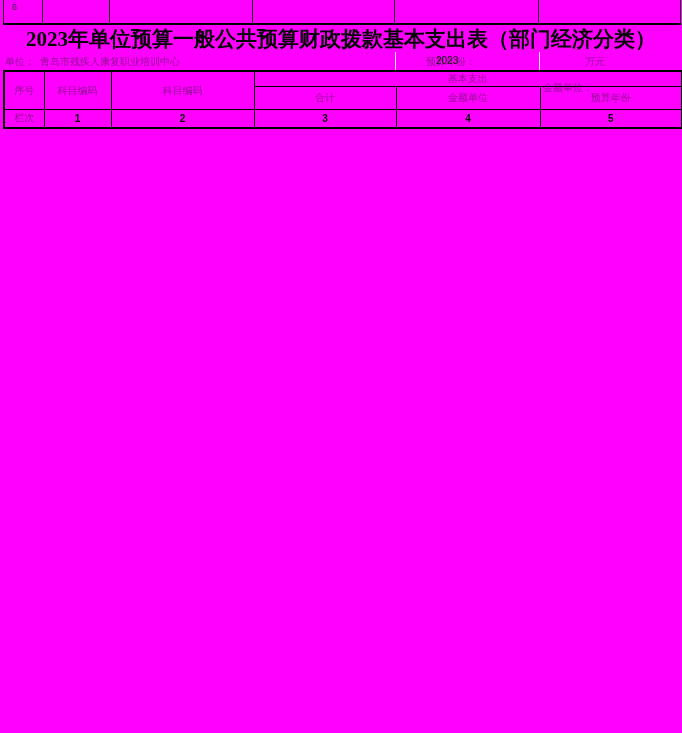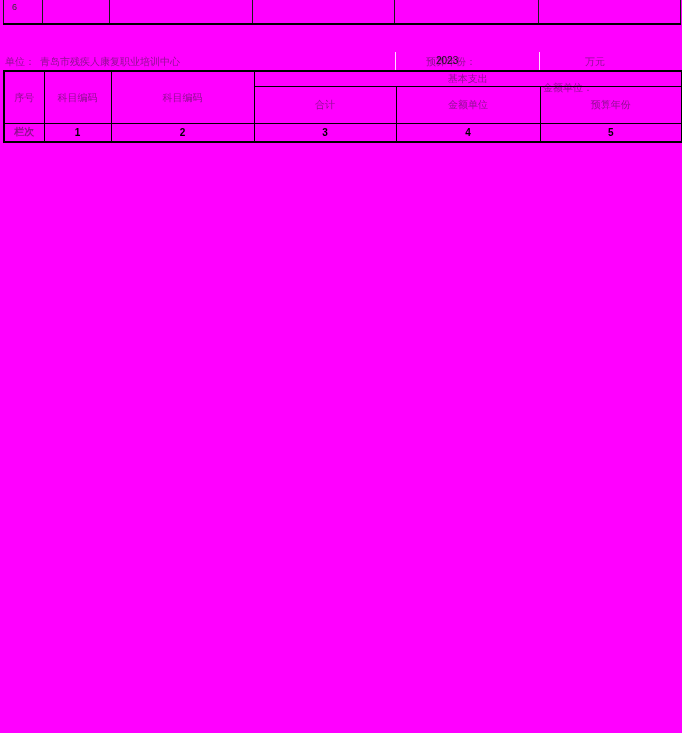--- a/index.html
+++ b/index.html
@@ -54,38 +54,41 @@
   }
   table.budget td {
     border:1px solid #000;
     overflow:hidden; white-space:nowrap;
     padding:0 3px; vertical-align:middle;
     height:17px;
   }
   table.budget { border:2px solid #000; }
   tr.hrow td { text-align:center; color:#8e1090; font-size:10px; }
   tr.hgroup td { height:12px;margin-left:44px; }
-  tr.hsub td { height:37px; }
-  tr.hnum td { height:18px; color:#8e1090;font-weight:bold; }
+  tr.hsub td { height:23px; }
+  tr.hnum td { height:18px; color:#8e1090; }
   tr.hnum td.num { color:#000; font-weight:bold; }
 </style>
 </head>
 <body>
 
 <div class="sheet">
 
   <div class="top-strip">
     <div class="tcell" style="width:40px">6</div>
     <div class="tcell" style="width:67px"></div>
     <div class="tcell" style="width:143px"></div>
     <div class="tcell" style="width:142px"></div>
     <div class="tcell" style="width:144px"></div>
     <div class="tcell" style="width:142px"></div>
   </div>
 
+  <div class="title-row">
+    <div class="title">2023年单位预算一般公共预算财政拨款基本支出表（部门经济分类）</div>
+  </div>
 
   <div class="info-row">
     <span class="lbl unit-label">单位：</span>
     <span class="lbl unit-name">青岛市残疾人康复职业培训中心</span>
     <span class="vsep vsep1"></span>
     <span class="lbl year-label">预算年份：</span>
     <span class="lbl year-value">2023</span>
     <span class="vsep vsep2"></span>
     <span class="lbl amt-label">金额单位：</span>
     <span class="lbl amt-value">万元</span>

